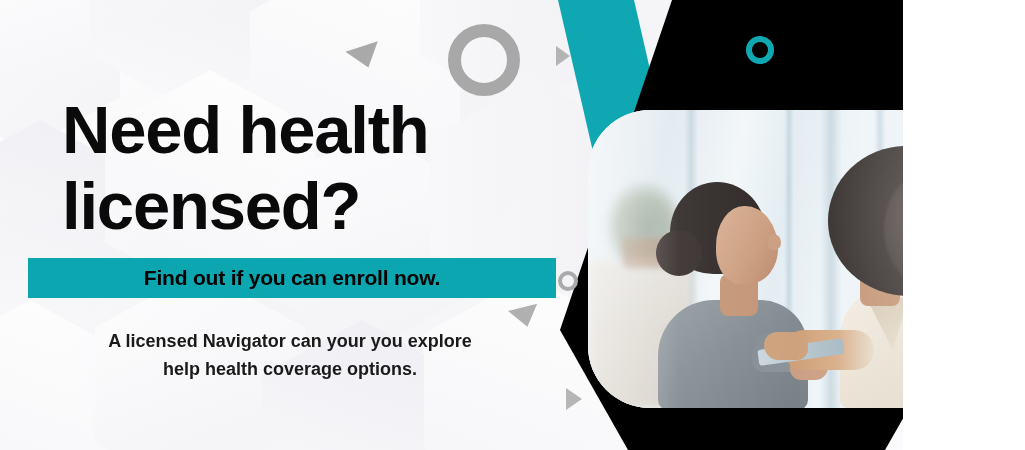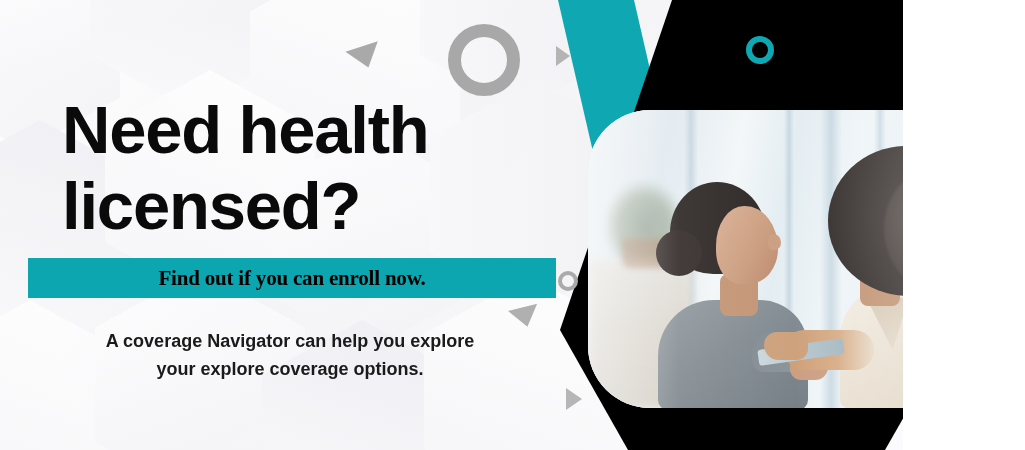--- a/index.html
+++ b/index.html
@@ -243,21 +243,20 @@
     background: #0BA6B0;
     display: flex;
     align-items: center;
     justify-content: center;
   }
   .teal-bar-text {
     font-size: 21px;
     font-weight: 700;
     color: #000000;
     letter-spacing: -0.2px;
-    font-family: Liberation Serif, serif;
   }
 
   .subcopy {
     position: absolute;
     left: 62px;
     top: 327px;
     width: 456px;
     text-align: center;
     font-size: 18px;
     line-height: 28px;
@@ -399,17 +398,17 @@
   <div class="headline">
     <span>Need health</span>
     <span>licensed?</span>
   </div>
 
   <div class="teal-bar">
     <span class="teal-bar-text">Find out if you can enroll now.</span>
   </div>
 
   <div class="subcopy">
-    <div>A coverage Navigator can help you explore</div>
-    <div>your explore coverage options.</div>
+    <div>A licensed Navigator can your you explore</div>
+    <div>help health coverage options.</div>
   </div>
 
 </div>
 
 </body></html>

